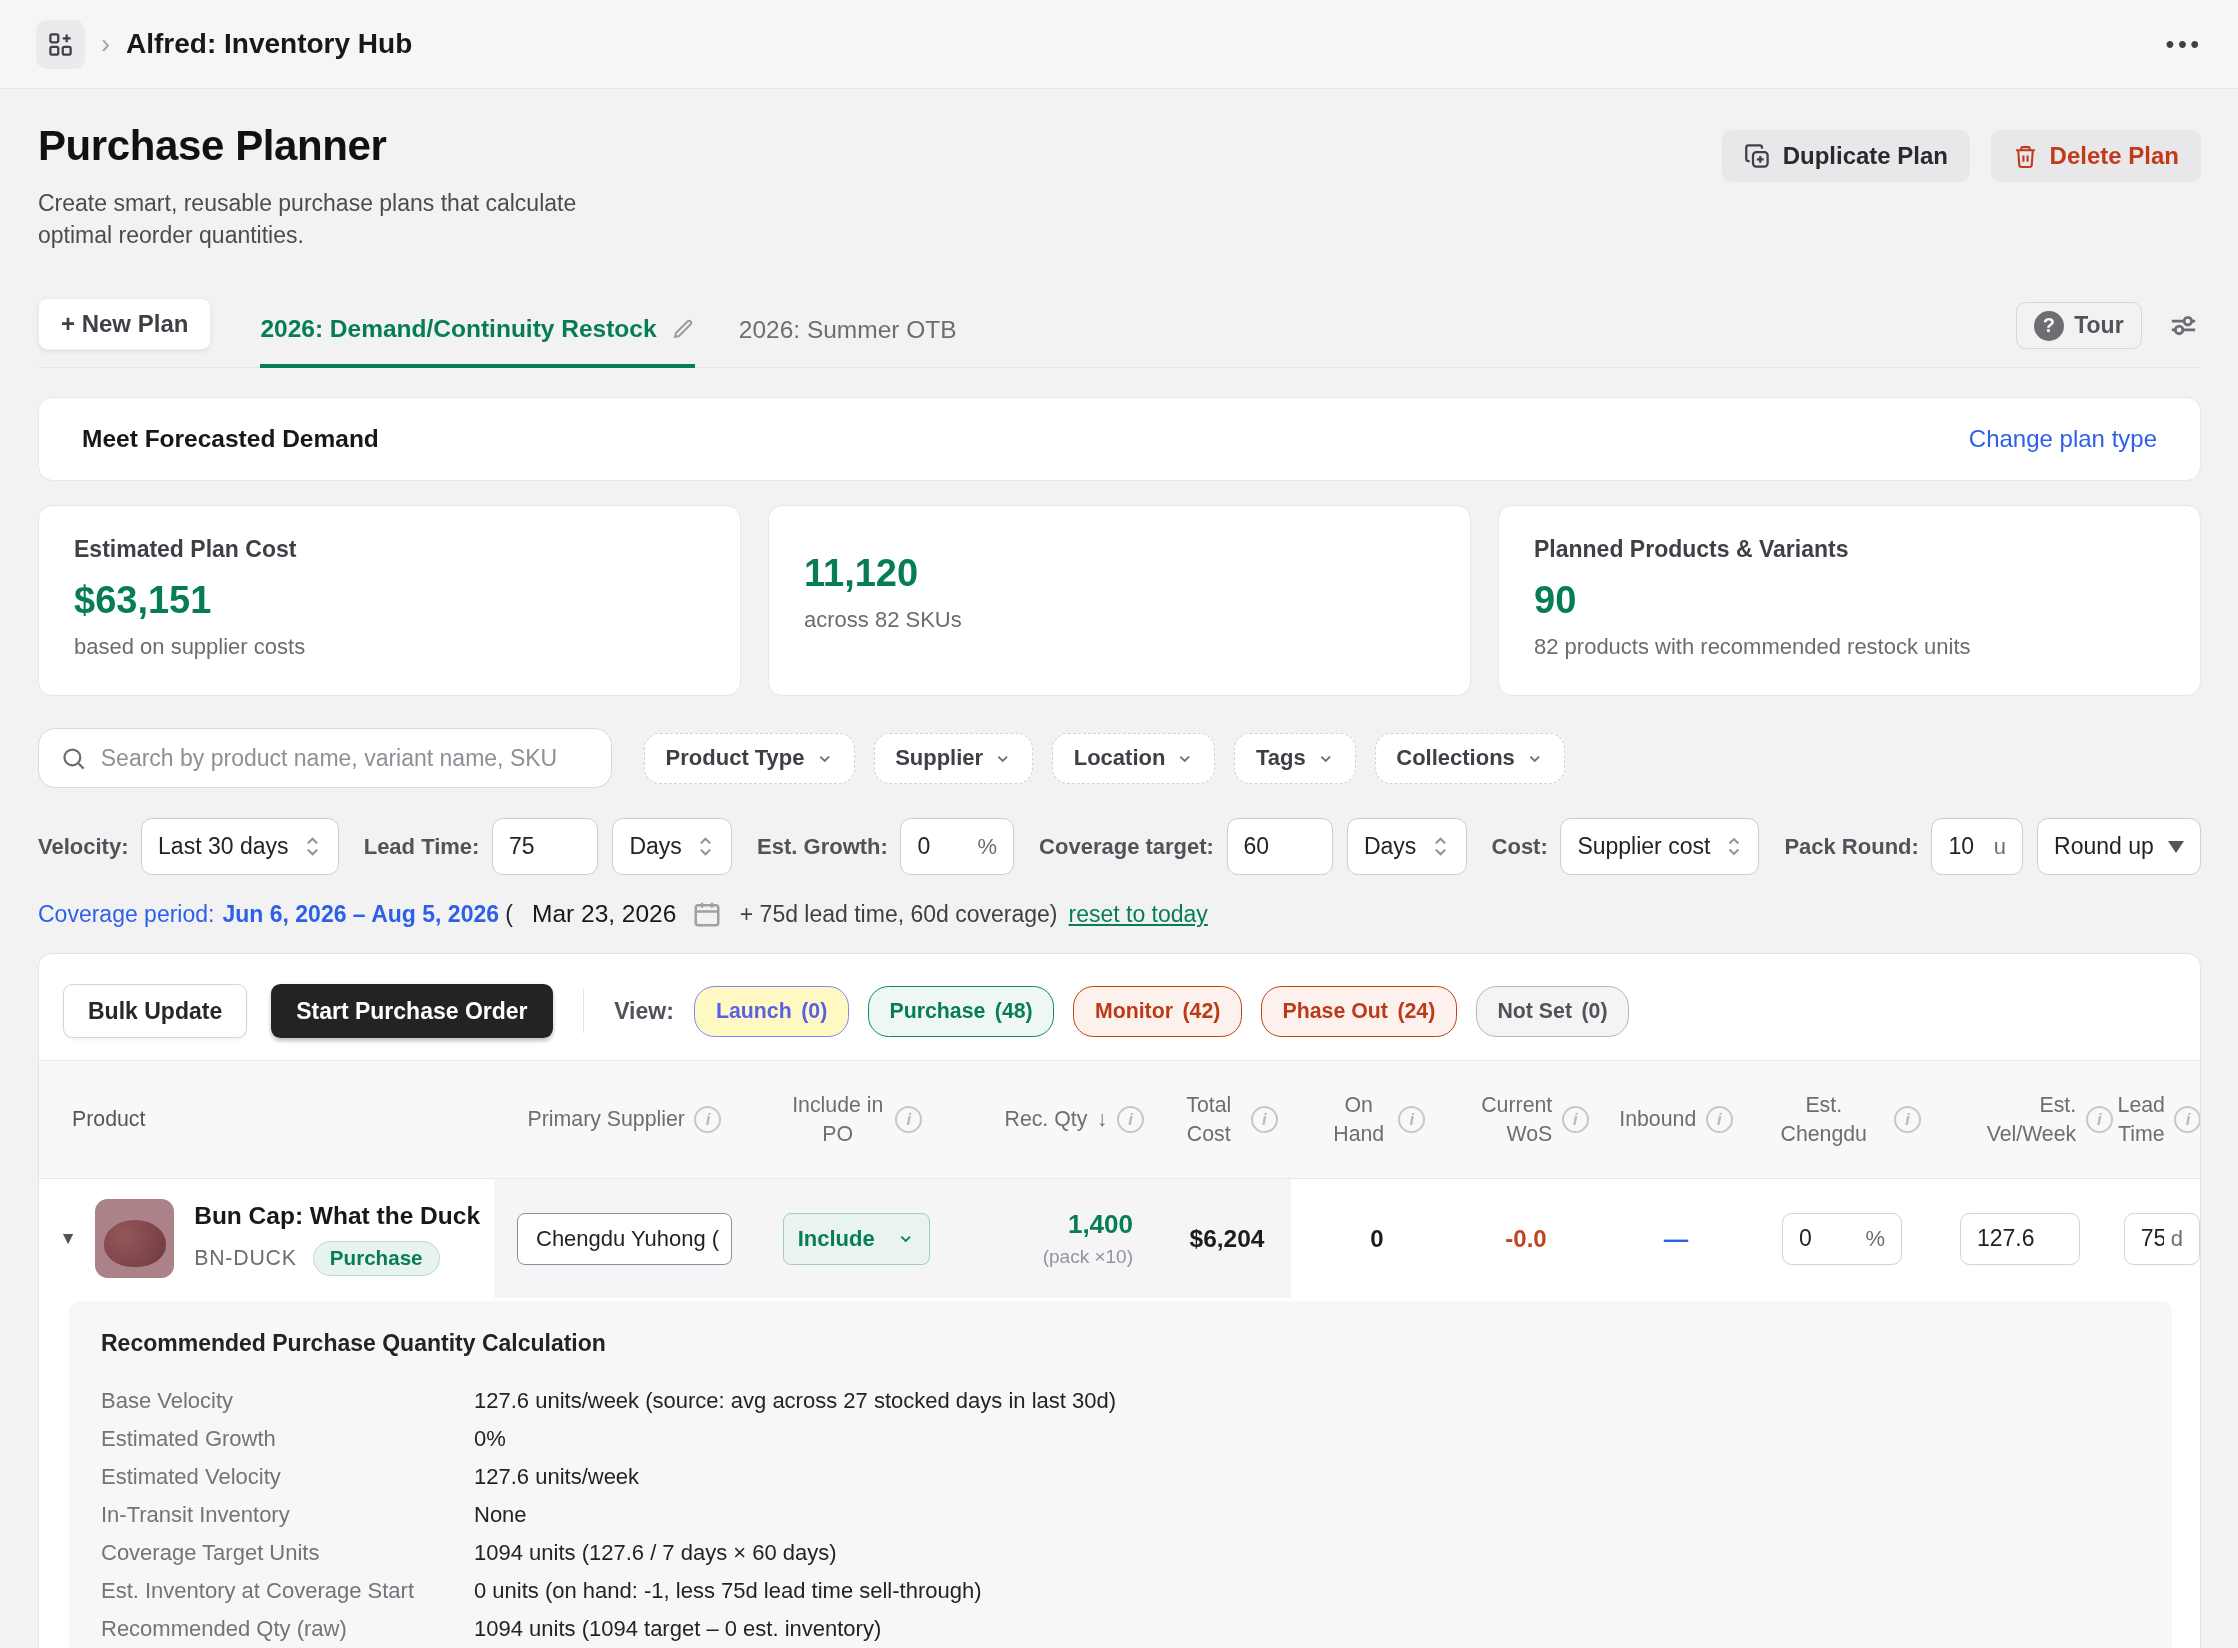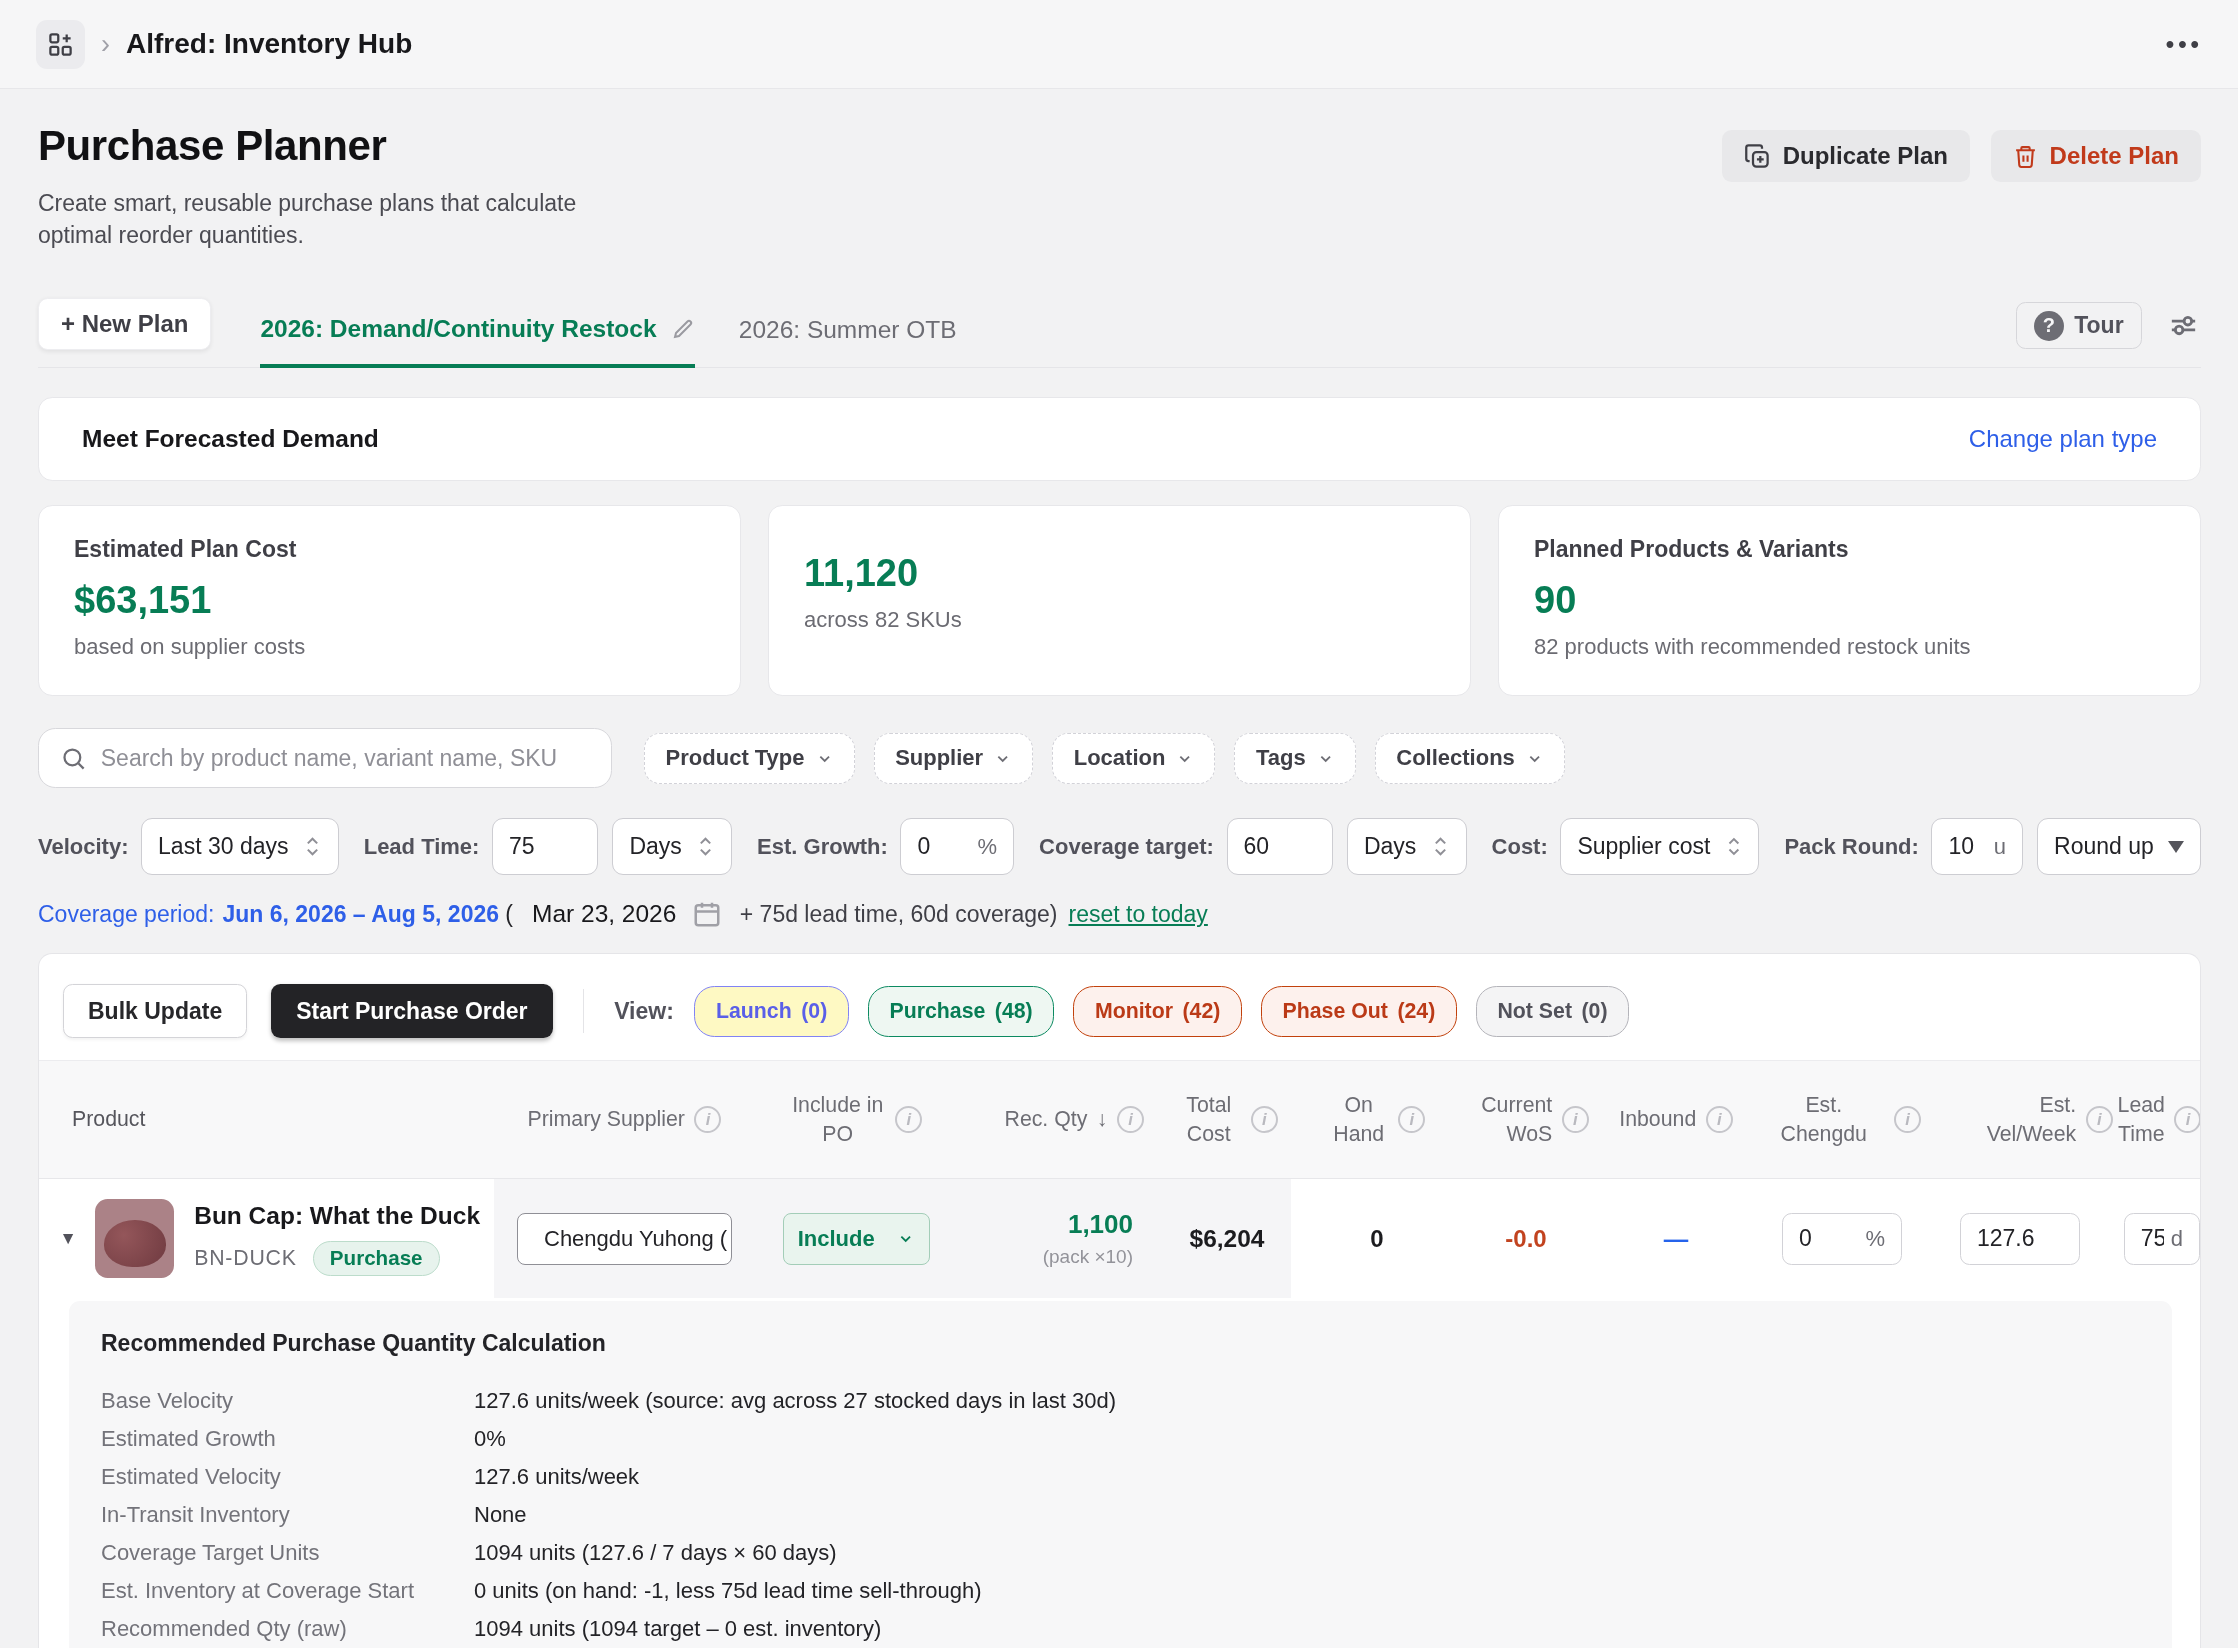--- a/index.html
+++ b/index.html
@@ -184,21 +184,21 @@
   .pinfo { margin-left: 20.6px; }
   .pname { font-size: 24.5px; font-weight: 600; color: #18181b; line-height: 30px; }
   .skurow { margin-top: 9.5px; display: flex; align-items: center; gap: 16px; }
   .sku { font-size: 21.3px; color: #6d6d74; letter-spacing: 0.8px; }
   .badge {
     background: #e7f3ed; border: 1.6px solid #bcdccb; color: #077d55;
     font-size: 20.6px; font-weight: 600; border-radius: 790px; padding: 4.7px 16px; cursor: default;
   }
   .rsel {
     width: 215px; height: 52px; background: #fff; border: 1.6px solid #8f8f96; border-radius: 8px;
-    display: flex; align-items: center; justify-content: space-between; padding: 0 26px;
+    display: flex; align-items: center; justify-content: space-between; padding: 0 18px;
     font-size: 22px; color: #232327; cursor: pointer; white-space: nowrap; overflow: hidden;
   }
   .isel {
     width: 147px; height: 52px; background: #e9f4ee; border: 1.6px solid #a3cdb8; border-radius: 8px;
     display: flex; align-items: center; justify-content: space-between; padding: 0 14.2px;
     font-size: 22px; font-weight: 600; color: #077d55; cursor: pointer;
   }
   .c-qty { flex-direction: column; align-items: flex-end; justify-content: center; padding-right: 30px; }
   .qty { font-size: 26px; font-weight: 700; color: #077d55; }
   .packnote { font-size: 19px; color: #93939a; margin-top: 6.3px; }
@@ -522,21 +522,21 @@
     </div>
     <div class="cell band">
       <div class="isel">
         <span>Include</span>
         <svg width="17.4" height="17.4" viewBox="0 0 24 24" fill="none" stroke="#077d55" stroke-width="2.5">
             <path d="M6 9l6 6 6-6"></path>
           </svg>
       </div>
     </div>
     <div class="cell band c-qty">
-      <span class="qty">1,100</span>
+      <span class="qty">1,400</span>
       <span class="packnote">(pack ×10)</span>
     </div>
     <div class="cell band">
         <span class="cost">$6,204</span>
       </div>
     <div class="cell">
         <span class="onhand">0</span>
       </div>
     <div class="cell">
         <span class="wos">-0.0</span>

